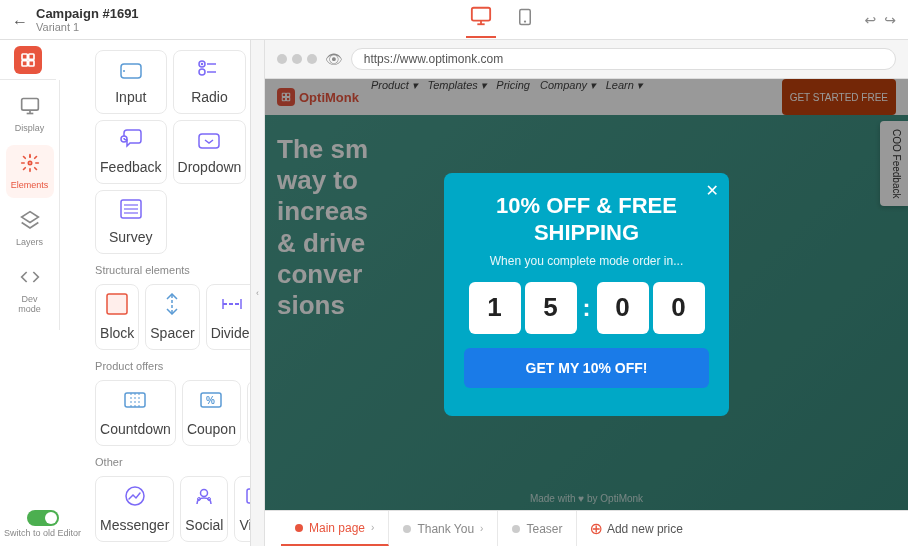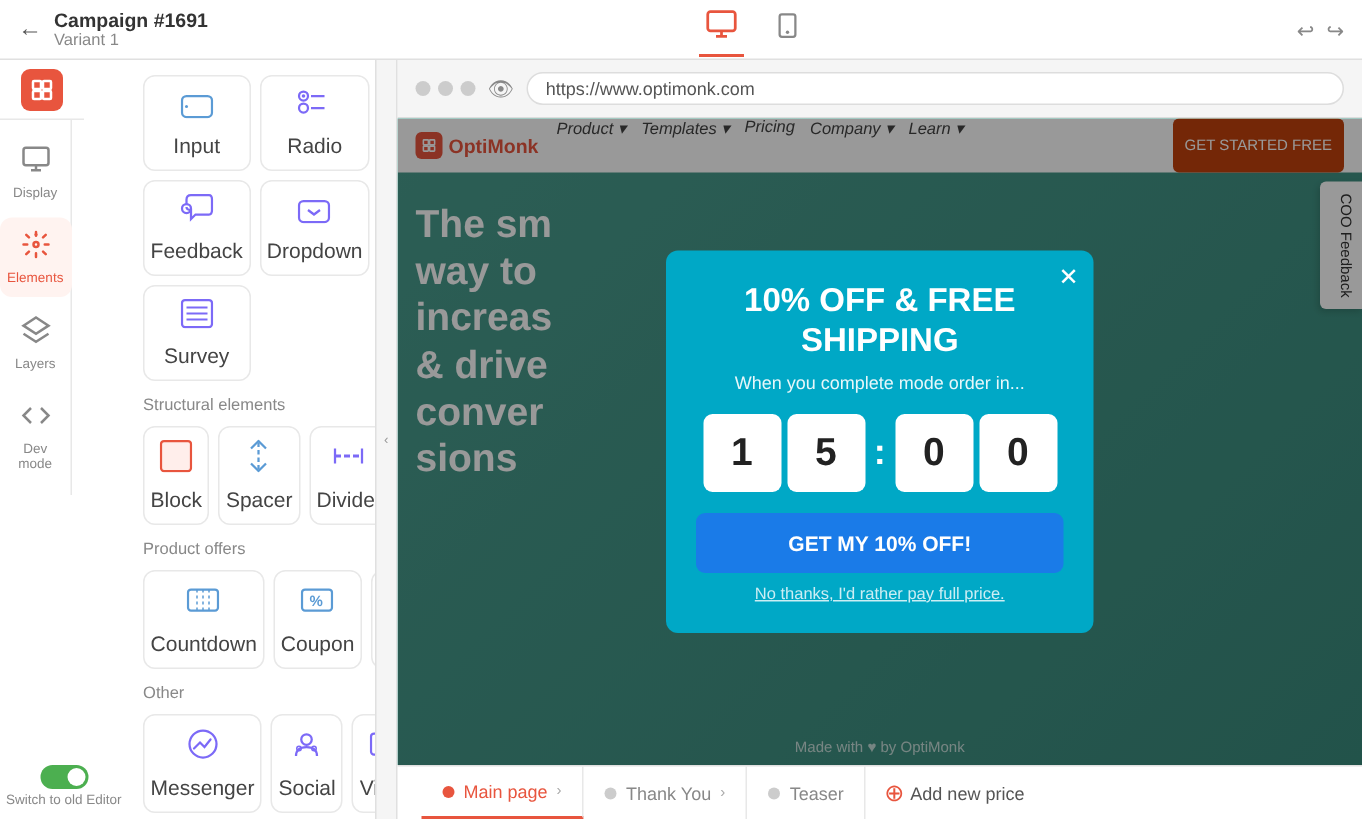--- a/index.html
+++ b/index.html
@@ -33,21 +33,21 @@
     .sidebar {
       width: 265px;
       background: #fff;
       border-right: 1px solid #e0e0e0;
       display: flex;
       flex-direction: column;
       overflow: hidden;
       flex-shrink: 0;
     }
     .sidebar-nav {
-      width: 48px;
+      width: 60px;
       background: #fff;
       border-right: 1px solid #e8e8e8;
       display: flex;
       flex-direction: column;
       align-items: center;
       padding: 8px 0;
       gap: 4px;
       flex-shrink: 0;
     }
     .sidebar-layout { display: flex; flex: 1; overflow: hidden; }
@@ -708,21 +708,20 @@
           <div class="popup-title">10% OFF &amp; FREE SHIPPING</div>
           <div class="popup-subtitle">When you complete mode order in...</div>
           <div class="countdown-row">
             <div class="countdown-box">1</div>
             <div class="countdown-box">5</div>
             <div class="countdown-sep">:</div>
             <div class="countdown-box">0</div>
             <div class="countdown-box">0</div>
           </div>
           <button class="popup-cta">GET MY 10% OFF!</button>
-          <div class="popup-decline">No thanks, I'd rather pay full price.</div>
         </div>
       </div>
 
       <div class="coo-feedback">COO Feedback</div>
 
       <div class="website-footer">Made with ♥ by OptiMonk</div>
     </div>
 
     <div class="bottom-bar">
       <div class="bottom-tab active">

